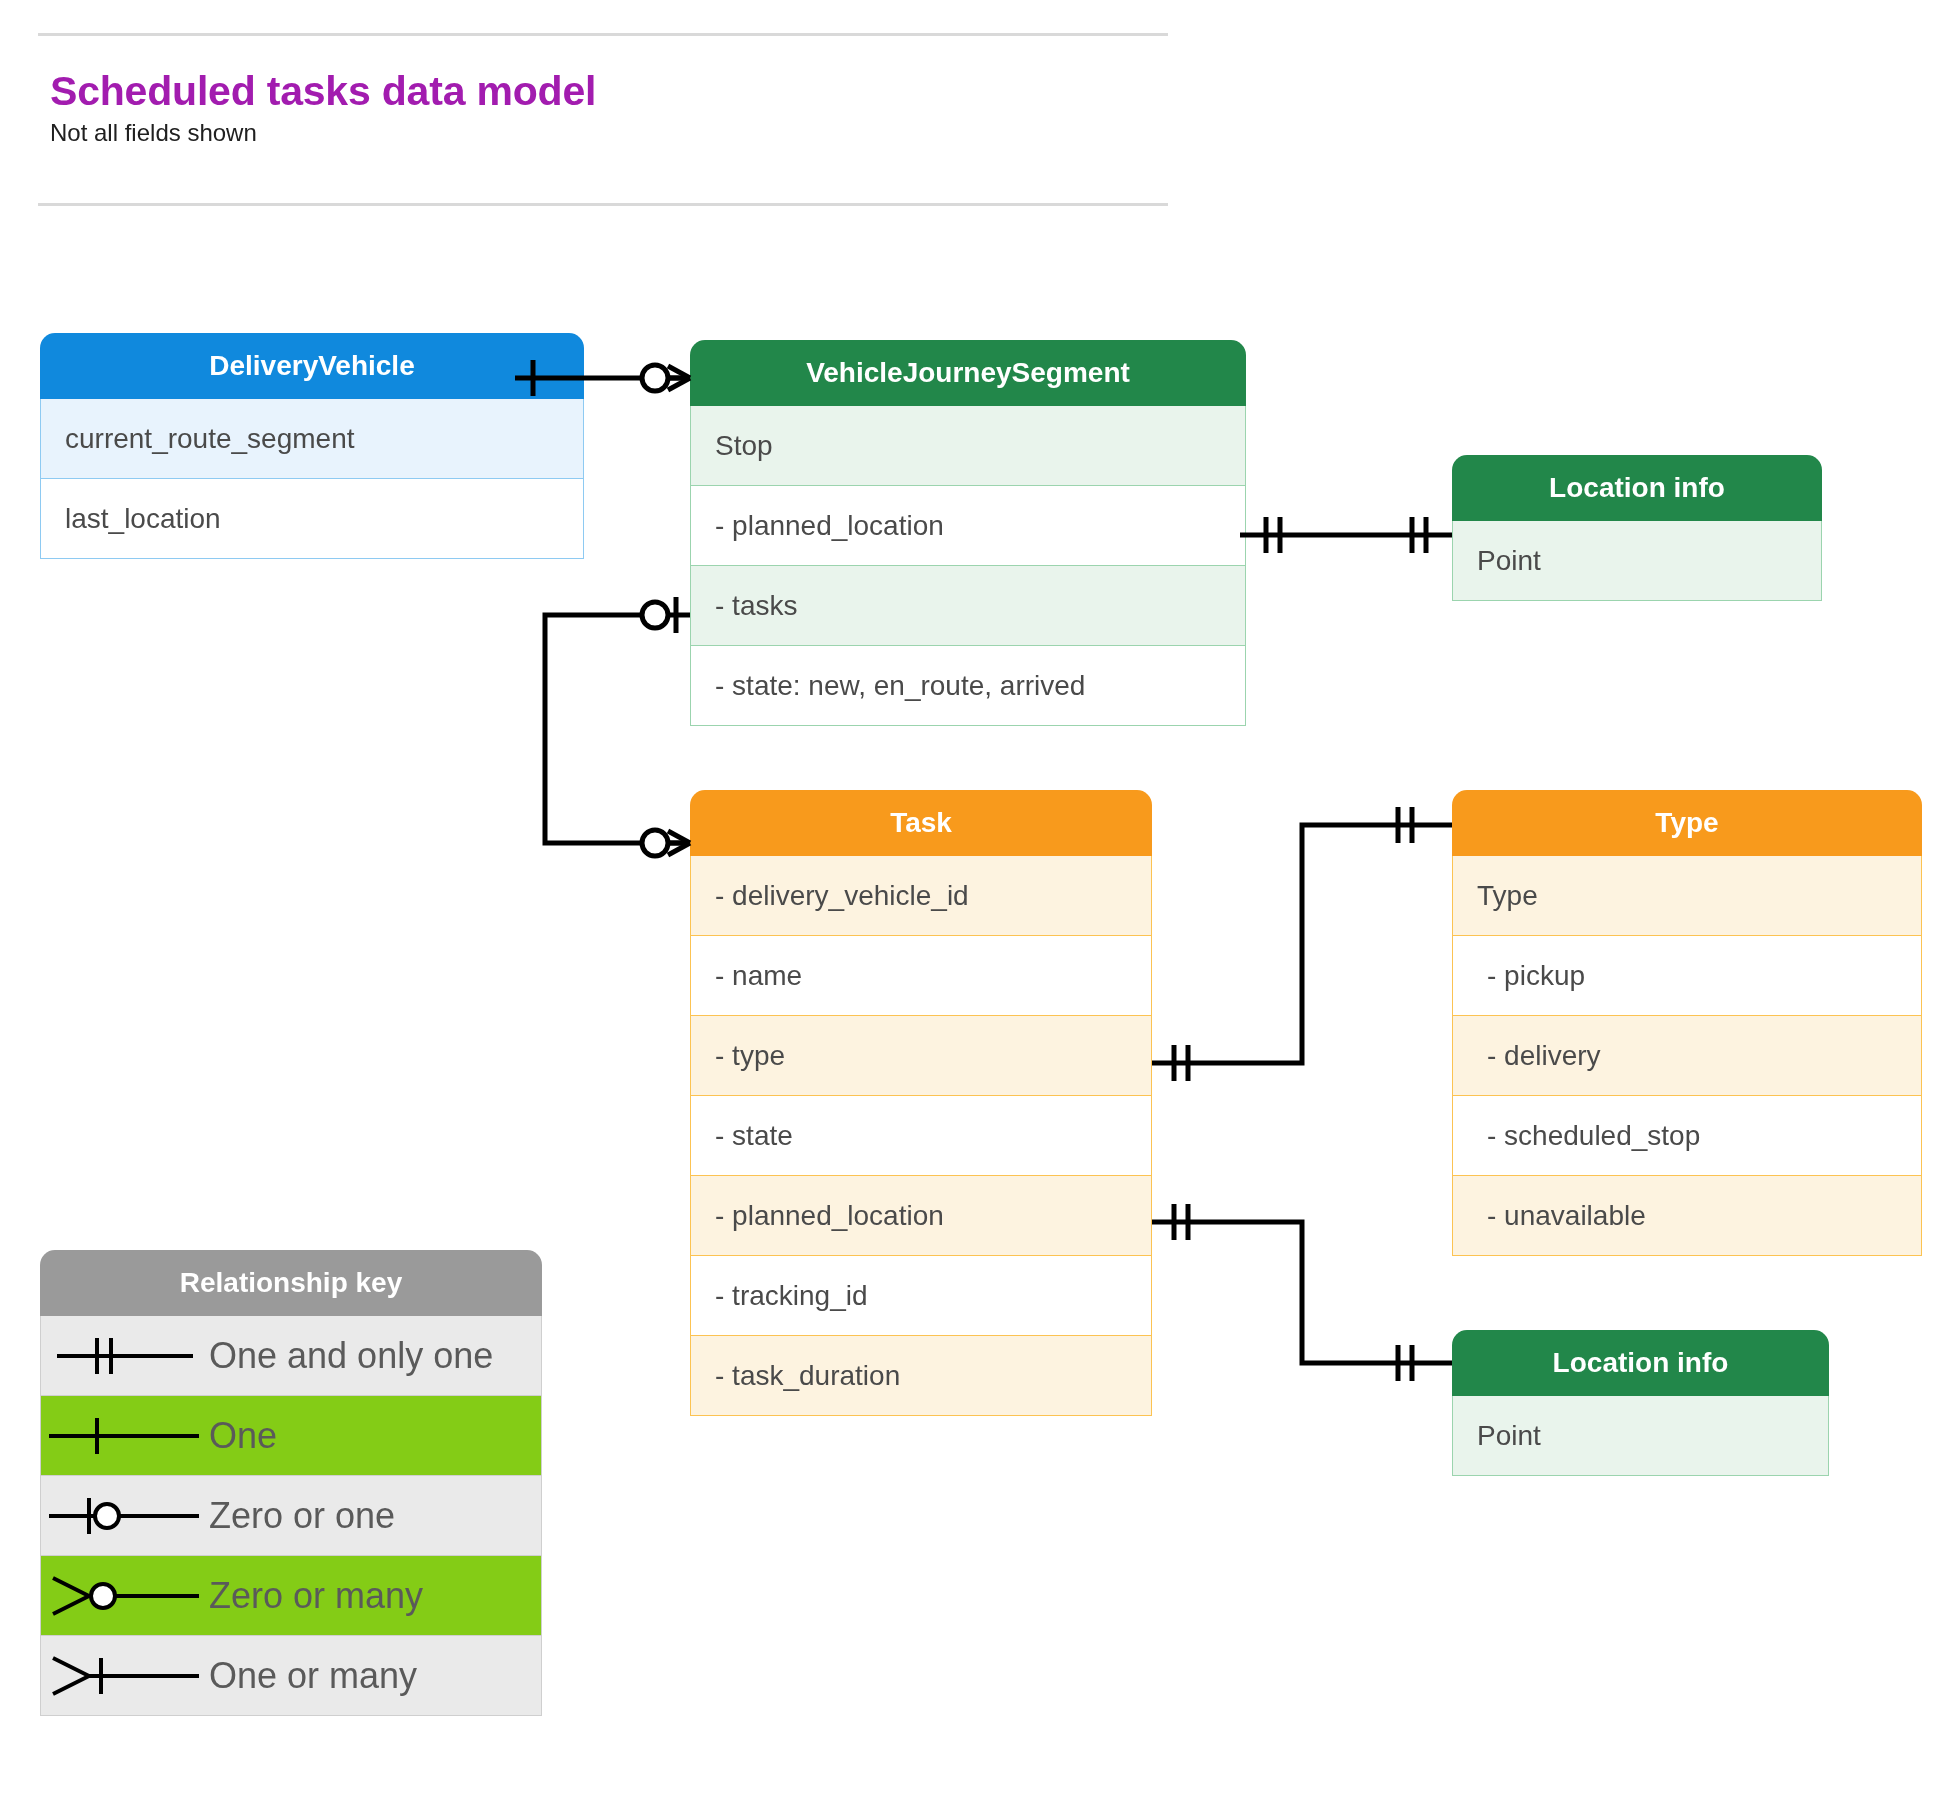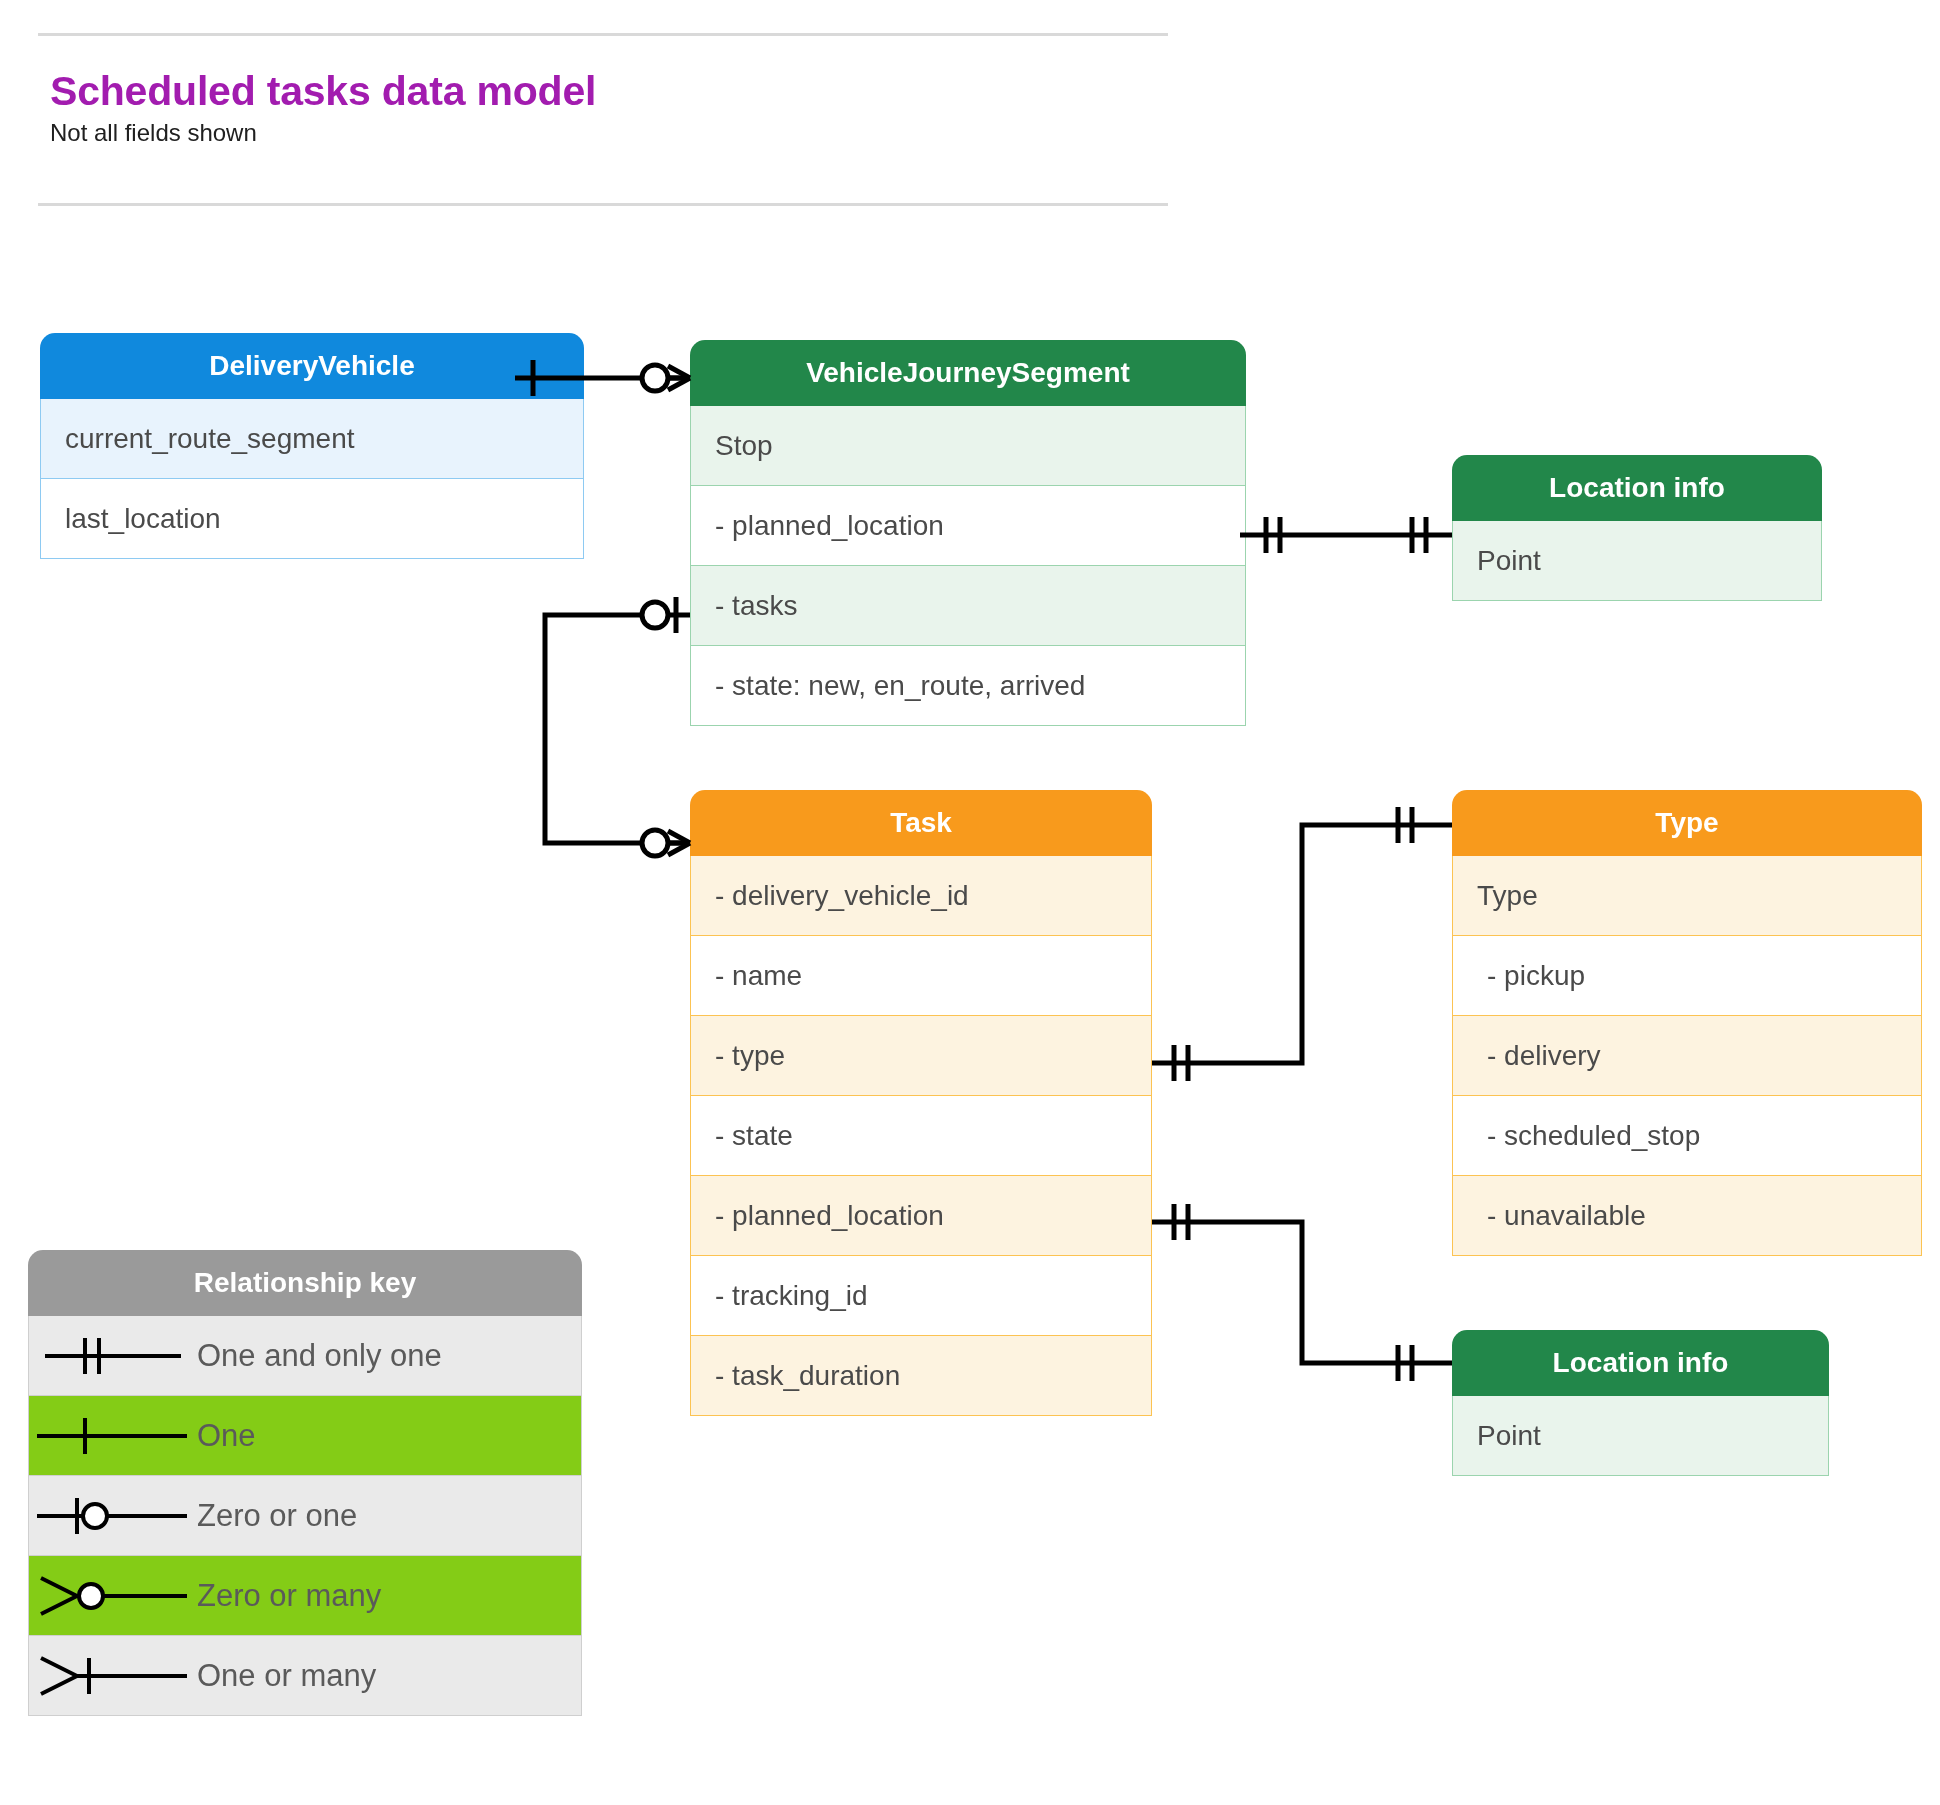--- a/index.html
+++ b/index.html
@@ -108,21 +108,21 @@
     display: flex;
     align-items: center;
   }
   .legend-sym {
     width: 168px;
     flex: 0 0 168px;
     height: 80px;
     display: block;
   }
   .legend-label {
-    font-size: 31px;
+    font-size: 36px;
     color: #5a5a5a;
     line-height: 1;
     white-space: nowrap;
   }
 
   
   #wires {
     position: absolute;
     left: 0; top: 0;
     width: 1940px;
@@ -179,21 +179,21 @@
     <div class="row alt sub">-   delivery</div>
     <div class="row sub">-   scheduled_stop</div>
     <div class="row alt sub">-   unavailable</div>
   </div>
 
   <div class="entity t-green" id="e-loc-bot" style="left:1452px; top:1330px; width:377px;">
     <div class="hdr">Location info</div>
     <div class="row alt">Point</div>
   </div>
 
-  <div class="entity t-grey" id="legend" style="left:28px; top:1250px; width:554px;">
+  <div class="entity t-grey" id="legend" style="left:40px; top:1250px; width:502px;">
     <div class="hdr">Relationship key</div>
 
     <div class="row alt">
       <svg class="legend-sym" viewBox="0 0 168 80">
         <line x1="16" y1="40" x2="152" y2="40" stroke="#000" stroke-width="4"></line>
         <line x1="56" y1="22" x2="56" y2="58" stroke="#000" stroke-width="4"></line>
         <line x1="70" y1="22" x2="70" y2="58" stroke="#000" stroke-width="4"></line>
       </svg>
       <span class="legend-label">One and only one</span>
     </div>

